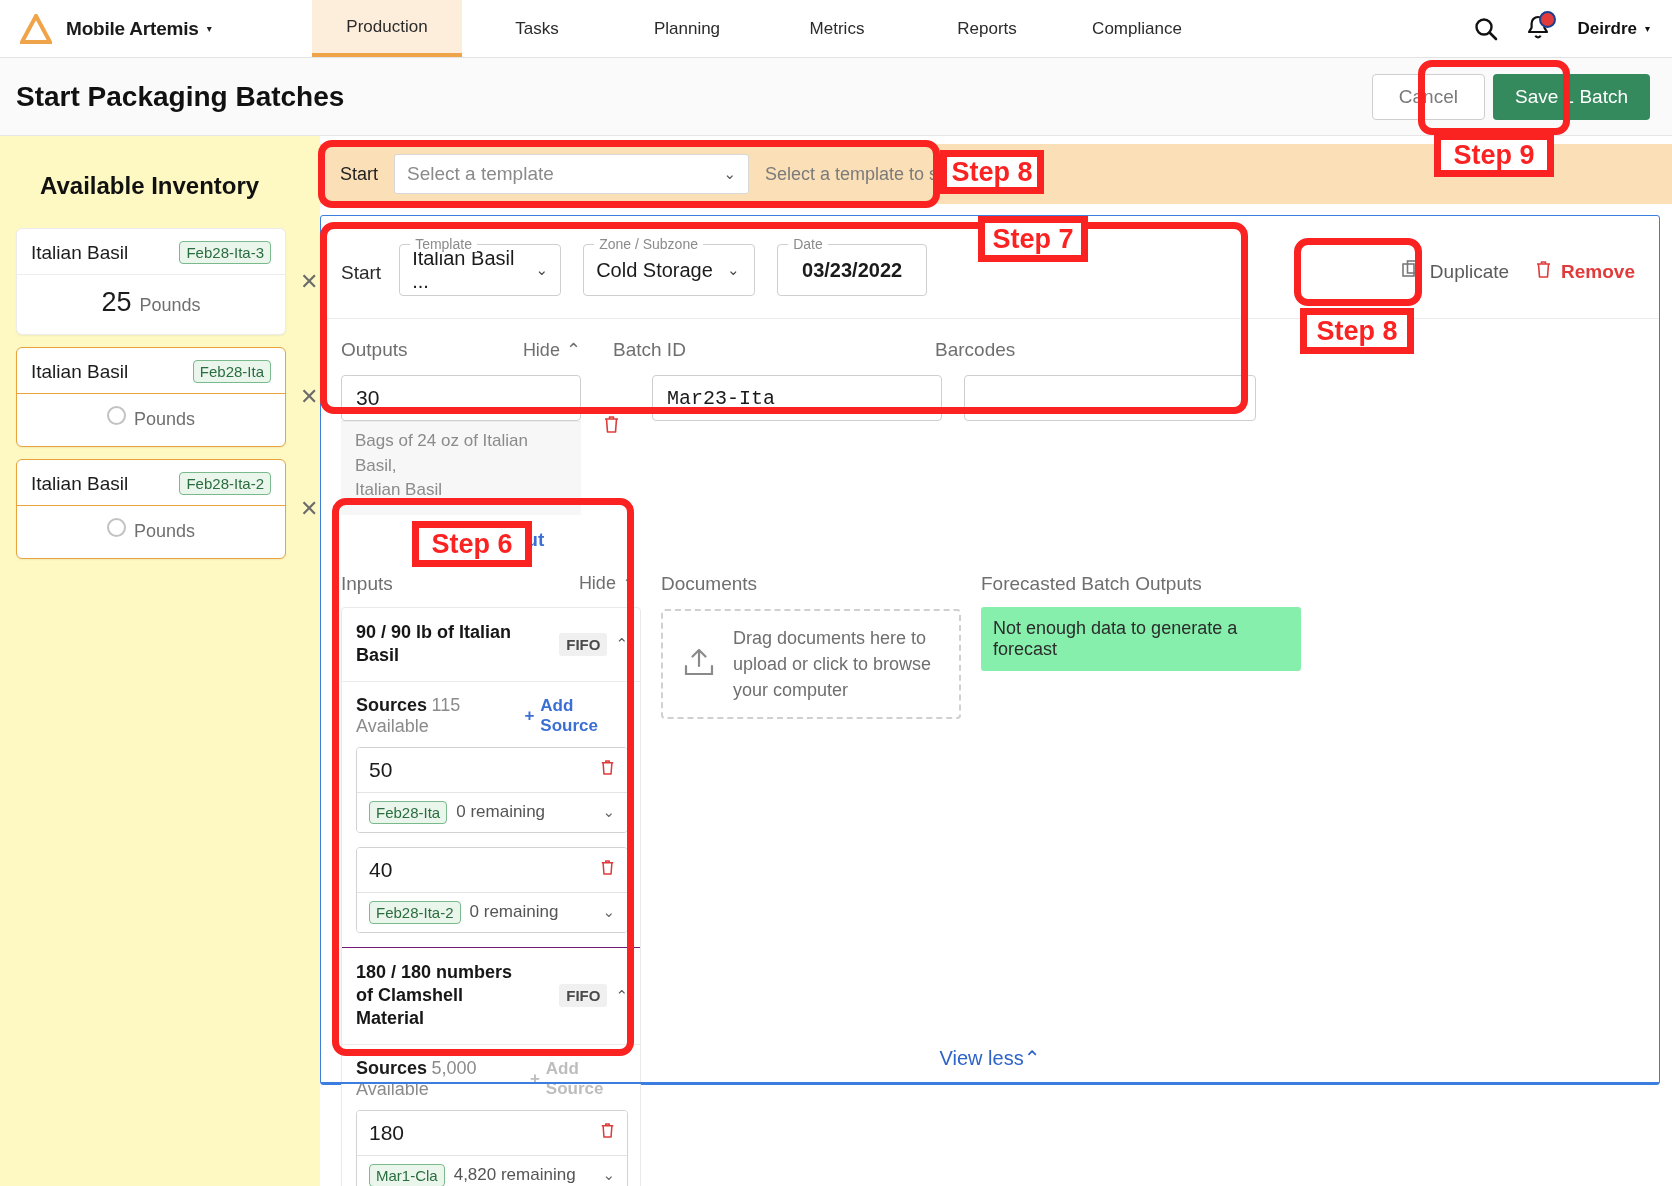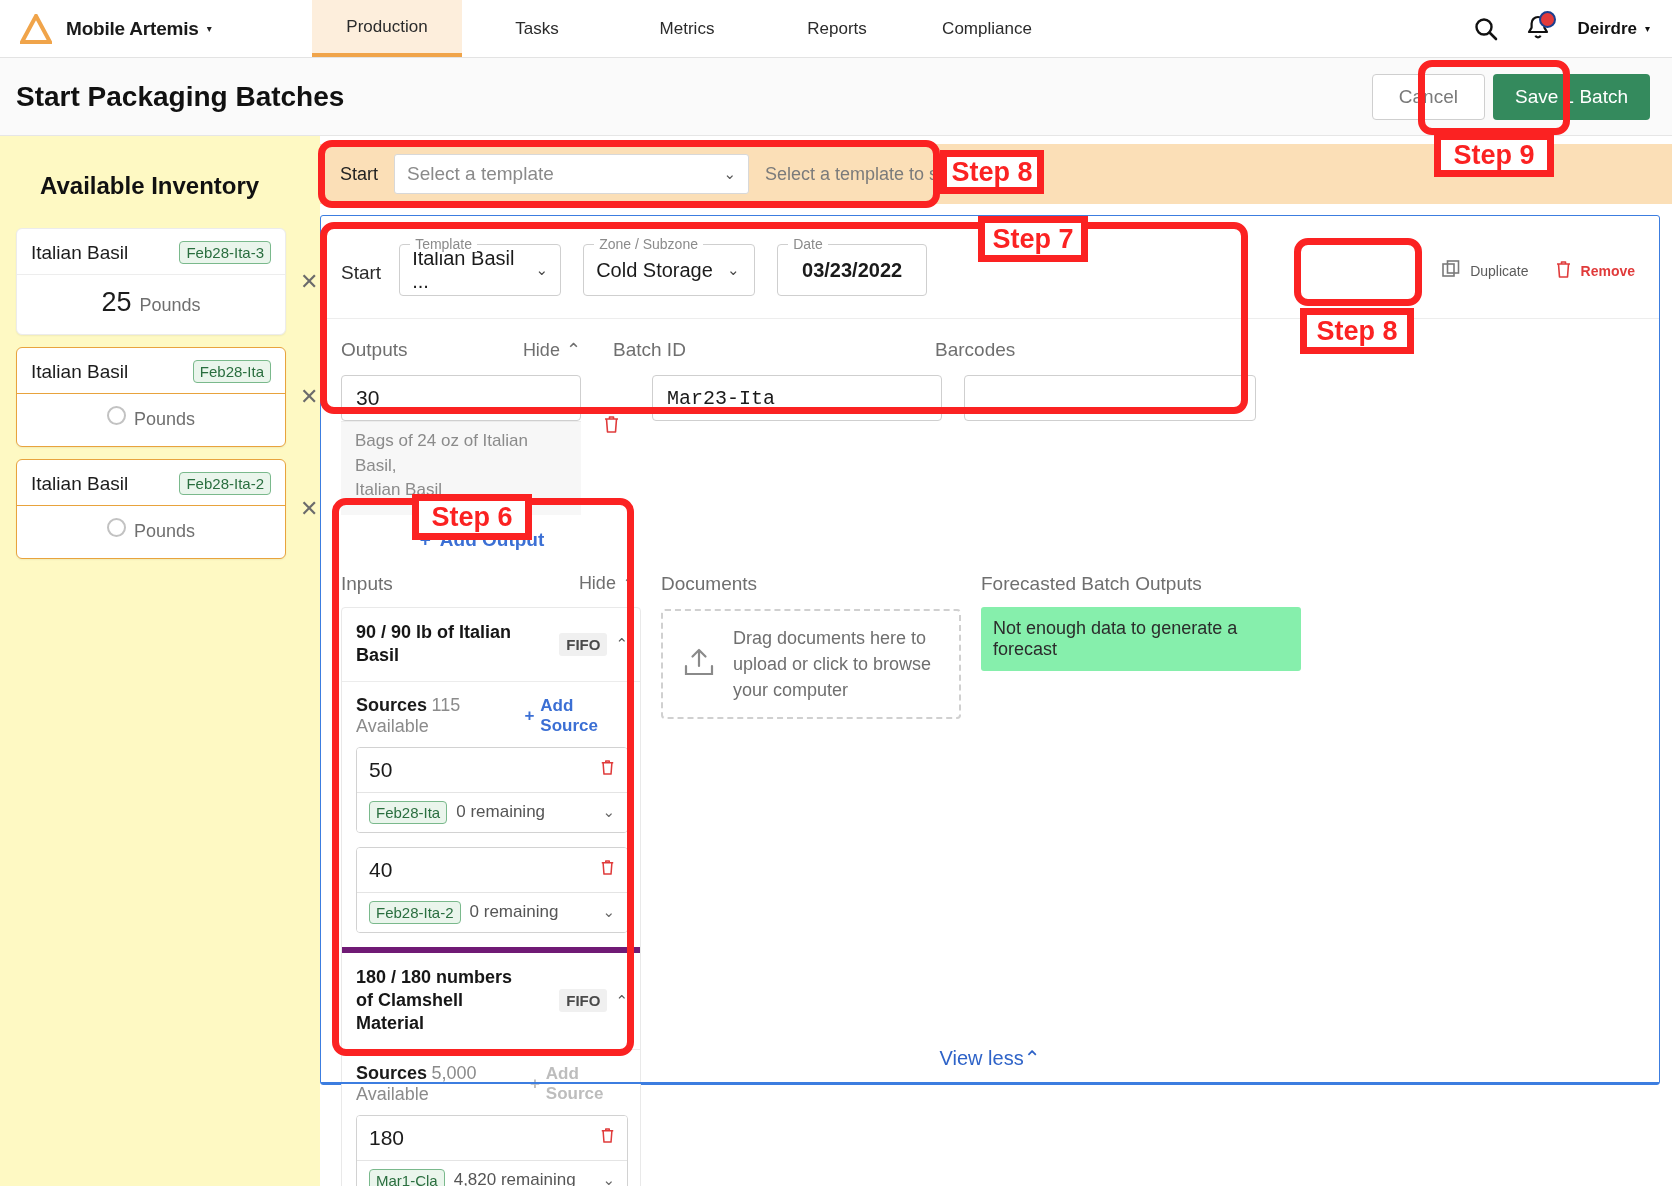--- a/index.html
+++ b/index.html
@@ -121,21 +121,21 @@
     font-size: 14px; color: #8b8b8b;
   }
   .field .fval { font-size: 20px; color: #1b1b1b; }
   .field .fval.bold { font-weight: bold; }
   .field .fchev { margin-left: 14px; color: #444; font-size: 15px; }
   .f-template { width: 162px; }
   .f-zone { width: 172px; }
   .f-date { width: 150px; justify-content: center; }
 
   .bc-actions { margin-left: auto; display: flex; align-items: center; gap: 26px; padding-top: 16px; padding-right: 4px;}
-  .act { display: flex; align-items: center; gap: 9px; font-size: 14px; cursor: pointer; }
+  .act { display: flex; align-items: center; gap: 9px; font-size: 19px; cursor: pointer; }
   .act.dup { color: #5b5b5b; }
   .act.rem { color: #e03b3b; font-weight: bold; }
 
   .bc-div { border-top: 1px solid #ededed; margin: 22px 0 0 0; }
 
   
   .outputs-sec { padding: 20px 0 0 0; }
   .row-head { display: flex; align-items: center; padding: 0 20px; }
   .sec-label { font-size: 19px; color: #6f6f6f; }
   .hide-link { font-size: 18px; color: #6f6f6f; cursor: pointer; display: flex; align-items: center; gap: 6px; }
@@ -231,20 +231,23 @@
       <span class="brand-name">Mobile Artemis</span>
       <span class="brand-caret">▾</span>
     </div>
 
     <div class="navtabs">
       <div class="navtab active">
           <span>Production</span>
         </div>
       <div class="navtab">
           <span>Tasks</span>
+        </div>
+      <div class="navtab">
+          <span>Planning</span>
         </div>
       <div class="navtab">
           <span>Metrics</span>
         </div>
       <div class="navtab">
           <span>Reports</span>
         </div>
       <div class="navtab">
           <span>Compliance</span>
         </div>
@@ -487,21 +490,21 @@
               </div>
               <div class="src-lot">
                 <span class="lot-tag">Feb28-Ita-2</span>
                 <span class="rem">0 remaining</span>
                 <span class="cv">⌄</span>
               </div>
             </div>
           </div>
 
           <div>
-            <div class="in-grp-title" style="border-top:6px solid #701a75;">
+            <div class="in-grp-title" style="border-top:1px solid #701a75;">
               <span class="t" style="max-width:175px;">180 / 180 numbers of Clamshell Material</span>
               <span style="display:flex;align-items:center;">
                 <span class="fifo">FIFO</span>
                 <span class="caret-up">⌃</span>
               </span>
             </div>
             <div class="src-head">
               <span>
                 <span class="s1">Sources</span>
                 <span class="s2">5,000 Available</span>
@@ -564,15 +567,15 @@
   <div class="anno" style="left:318px; top:140px; width:622px; height:68px;"></div>
   <div class="anno-label" style="left:940px; top:150px; width:104px; height:44px;">Step 8</div>
 
   <div class="anno" style="left:320px; top:222px; width:928px; height:192px;"></div>
   <div class="anno-label" style="left:978px; top:216px; width:110px; height:46px;">Step 7</div>
 
   <div class="anno" style="left:1294px; top:238px; width:128px; height:68px;"></div>
   <div class="anno-label" style="left:1300px; top:308px; width:114px; height:46px;">Step 8</div>
 
   <div class="anno" style="left:332px; top:498px; width:302px; height:558px;"></div>
-  <div class="anno-label" style="left:412px; top:494px; width:120px; height:46px;">Step 6</div>
+  <div class="anno-label" style="left:412px; top:521px; width:120px; height:46px;">Step 6</div>
 
 </div>
 
 </body></html>

